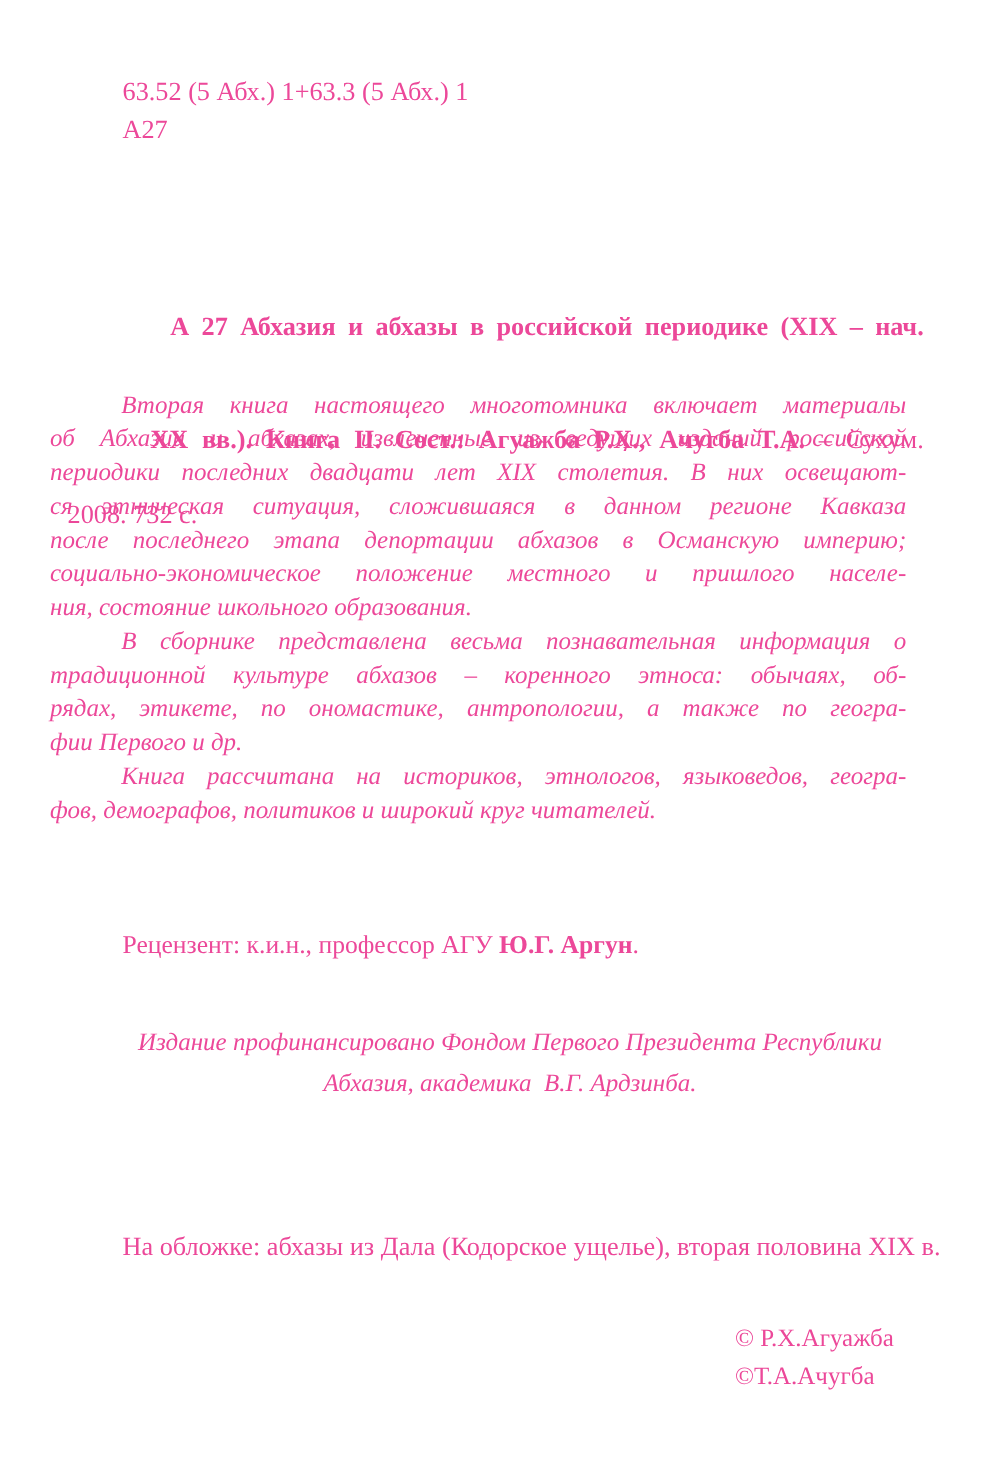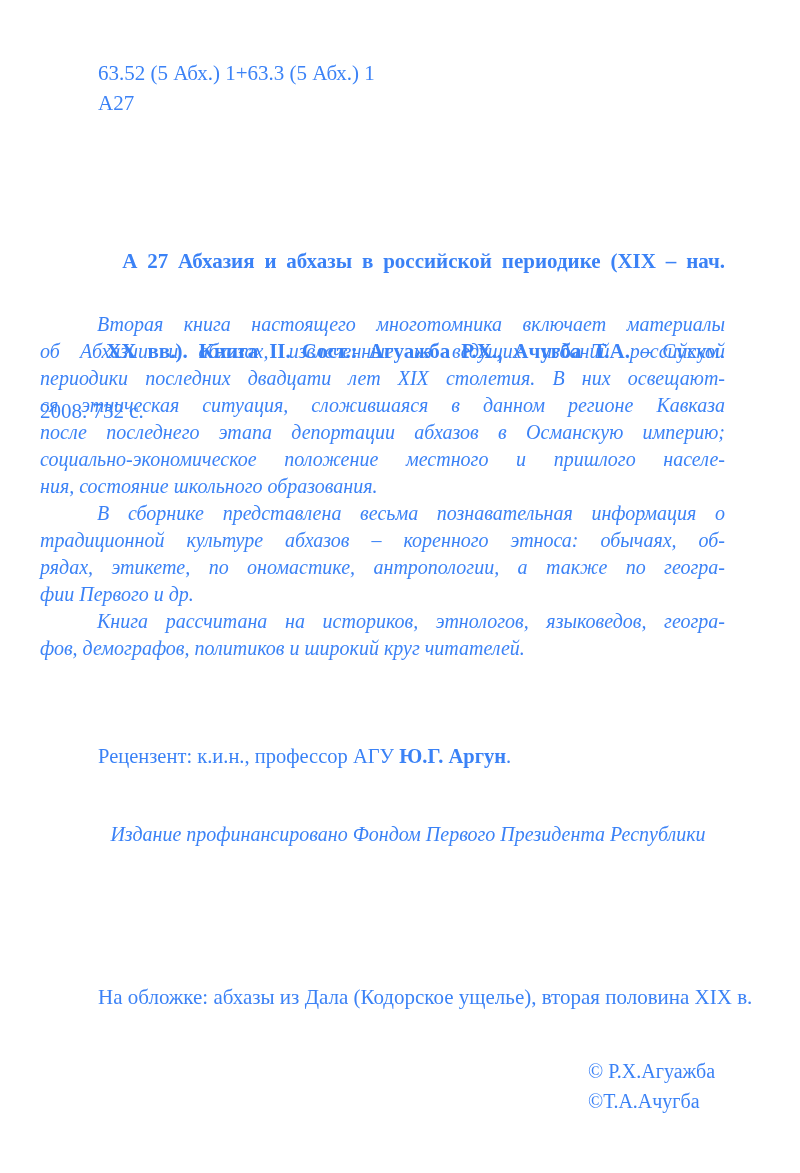--- a/index.html
+++ b/index.html
@@ -5,36 +5,36 @@
   html, body {
     margin: 0;
     padding: 0;
     background: #ffffff;
   }
   #scan-page {
     position: relative;
     width: 800px;
     height: 1173px;
     background: #ffffff;
-    color: #3b82f6;
+    color: #ec4899;
     font-family: "Liberation Serif", "DejaVu Serif", serif;
     overflow: hidden;
   }
   .abs { position: absolute; }
 
   
   #catalog-block {
     left: 98px; top: 58px;
     font-size: 21px;
     line-height: 30px;
   }
 
   
   #heading-block {
-    left: 40px; top: 216px; width: 685px;
+    left: 54px; top: 216px; width: 685px;
     font-size: 21px;
     line-height: 30px;
     font-weight: bold;
   }
   #heading-block .normal { font-weight: normal; }
 
   
   #abstract-block {
     left: 40px; top: 311px; width: 685px;
     font-size: 20px;
@@ -118,20 +118,21 @@
     <div class="line just indent">Книга рассчитана на историков, этнологов, языковедов, геогра-</div>
     <div class="line">фов, демографов, политиков и широкий круг читателей.</div>
   </div>
 
   <div id="reviewer-block" class="abs">
     <span>Рецензент: к.и.н., профессор АГУ </span><span class="bold">Ю.Г. Аргун</span><span>.</span>
   </div>
 
   <div id="funding-block" class="abs">
     <div class="line">Издание профинансировано Фондом Первого Президента Республики</div>
+    <div class="line">Абхазия, академика  В.Г. Ардзинба.</div>
   </div>
 
   <div id="cover-note-block" class="abs">На обложке: абхазы из Дала (Кодорское ущелье), вторая половина XIX в.</div>
 
   <div id="copyright-block" class="abs">
     <div class="line">© Р.Х.Агуажба</div>
     <div class="line">©Т.А.Ачугба</div>
   </div>
 
 </div>

